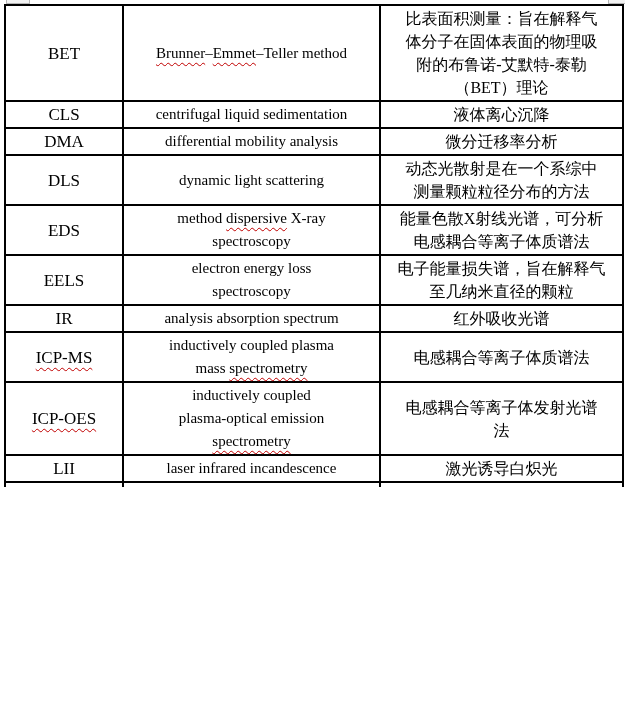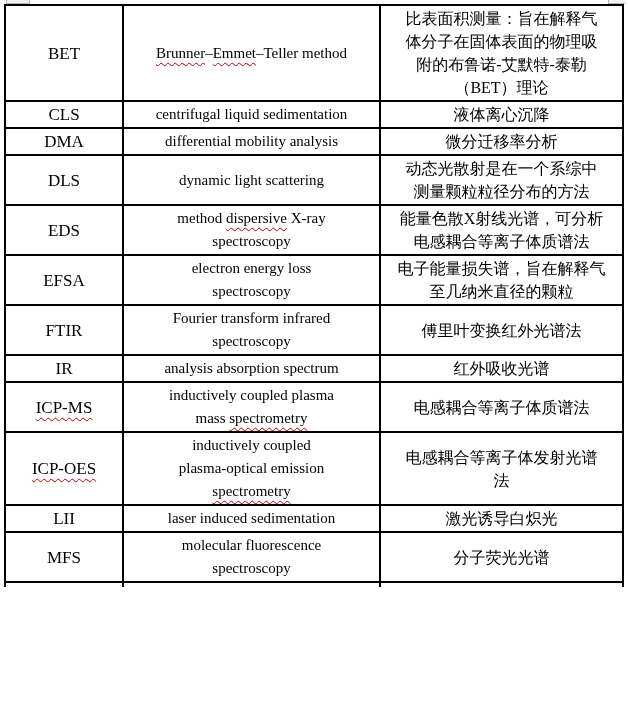--- a/index.html
+++ b/index.html
@@ -131,38 +131,28 @@
           <td class="eng">
             <div class="line"><span>method </span><span class="sq">dispersive</span><span> X-ray</span></div>
             <div class="line"><span>spectroscopy</span></div>
           </td>
           <td class="chi">
             <div class="line">能量色散X射线光谱，可分析</div>
             <div class="line">电感耦合等离子体质谱法</div>
           </td>
         </tr>
         <tr>
-          <td class="abbr"><span>EFSA</span></td>
+          <td class="abbr"><span>EELS</span></td>
           <td class="eng">
             <div class="line"><span>electron energy loss</span></div>
             <div class="line"><span>spectroscopy</span></div>
           </td>
           <td class="chi">
             <div class="line">电子能量损失谱，旨在解释气</div>
             <div class="line">至几纳米直径的颗粒</div>
-          </td>
-        </tr>
-        <tr>
-          <td class="abbr"><span>FTIR</span></td>
-          <td class="eng">
-            <div class="line"><span>Fourier transform infrared</span></div>
-            <div class="line"><span>spectroscopy</span></div>
-          </td>
-          <td class="chi">
-            <div class="line">傅里叶变换红外光谱法</div>
           </td>
         </tr>
         <tr>
           <td class="abbr"><span>IR</span></td>
           <td class="eng">
             <div class="line"><span>analysis absorption spectrum</span></div>
           </td>
           <td class="chi">
             <div class="line">红外吸收光谱</div>
           </td>
@@ -185,34 +175,24 @@
             <div class="line"><span class="sq">spectrometry</span></div>
           </td>
           <td class="chi">
             <div class="line">电感耦合等离子体发射光谱</div>
             <div class="line">法</div>
           </td>
         </tr>
         <tr>
           <td class="abbr"><span>LII</span></td>
           <td class="eng">
-            <div class="line"><span>laser induced sedimentation</span></div>
+            <div class="line"><span>laser infrared incandescence</span></div>
           </td>
           <td class="chi">
             <div class="line">激光诱导白炽光</div>
-          </td>
-        </tr>
-        <tr>
-          <td class="abbr"><span>MFS</span></td>
-          <td class="eng">
-            <div class="line"><span>molecular fluorescence</span></div>
-            <div class="line"><span>spectroscopy</span></div>
-          </td>
-          <td class="chi">
-            <div class="line">分子荧光光谱</div>
           </td>
         </tr>
         <tr class="stub">
           <td></td>
           <td></td>
           <td></td>
         </tr>
       </tbody>
   </table>
 </div>

